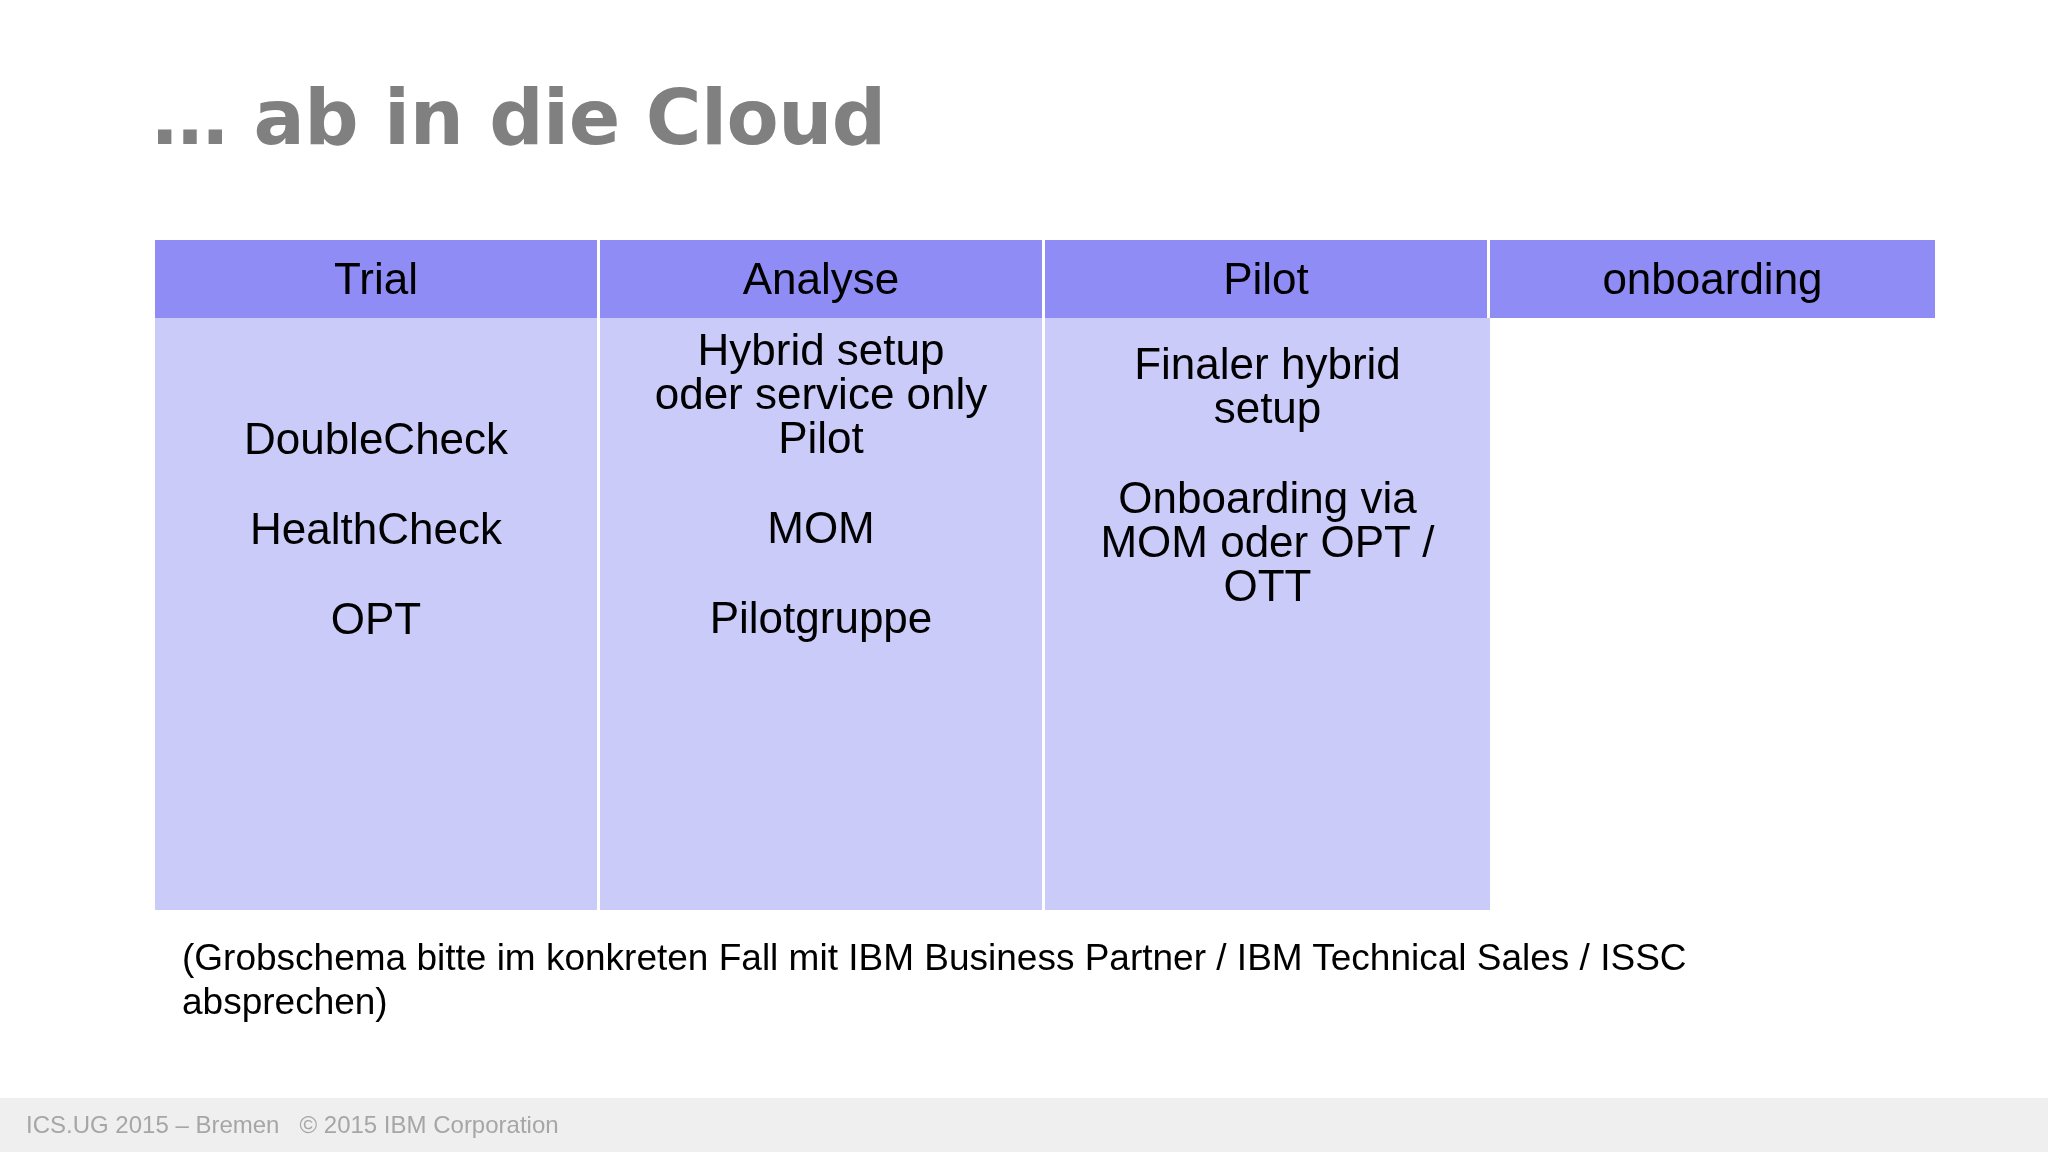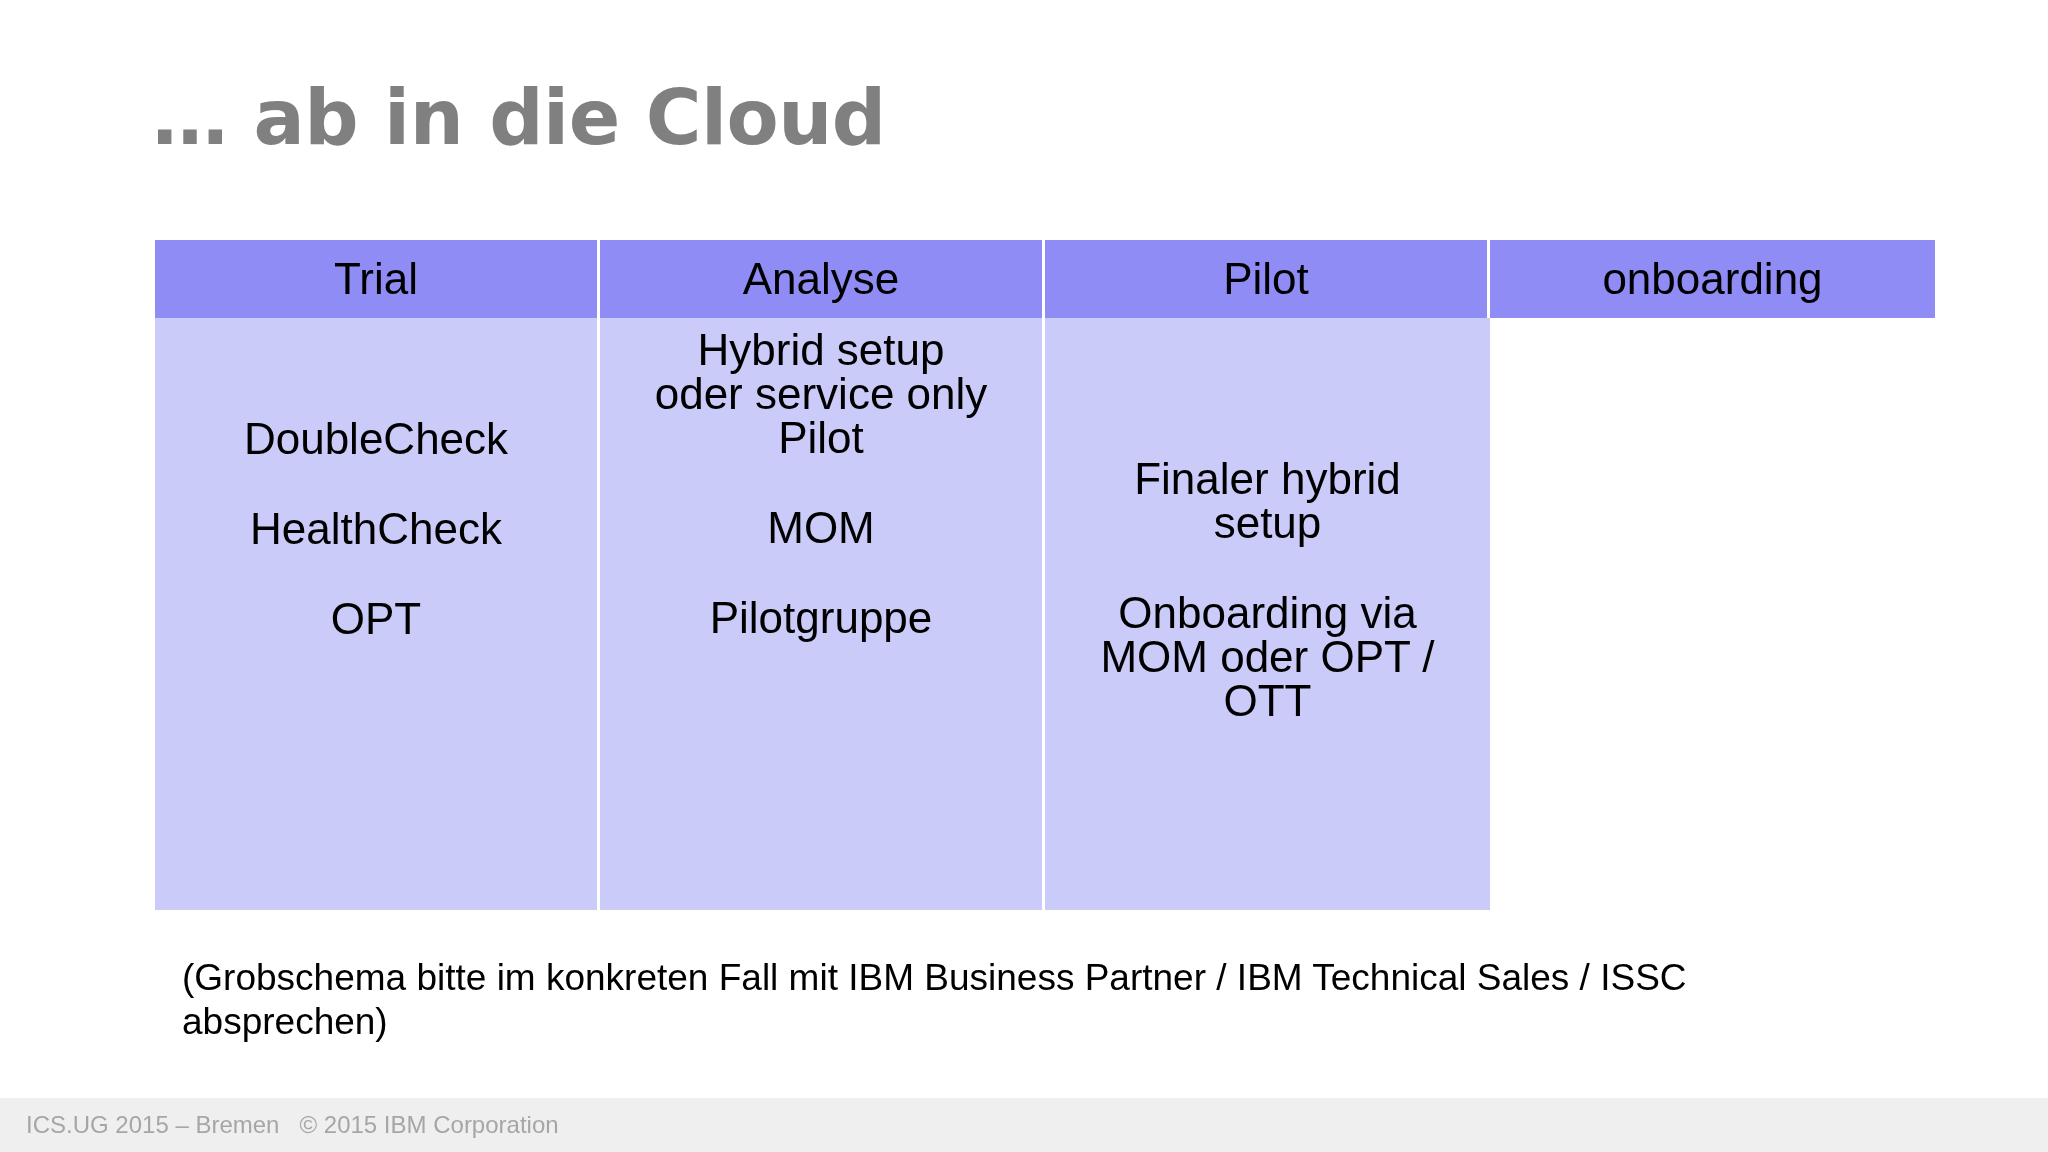--- a/index.html
+++ b/index.html
@@ -80,35 +80,35 @@
   
   .col-1 { flex: 0 0 445px; }
   .col-2 { flex: 0 0 445px; }
   .col-3 { flex: 0 0 445px; }
   .col-4 { flex: 0 0 445px; }
 
   
   .td-col-1 { justify-content: center; }
   .td-col-2 { justify-content: flex-start; padding-top: 99px; }
   .td-col-3 { justify-content: flex-start; }
-  .td-col-4 { justify-content: center; padding-top: 12px; }
+  .td-col-4 { justify-content: flex-start; padding-top: 24px; }
 
   .cell-block {
     display: block;
     white-space: pre-line;
     width: 100%;
   }
   .cell-gap-sm { height: 46px; }
   .cell-gap-lg { height: 62px; }
 
   
   .footnote {
     position: absolute;
     left: 182px;
-    top: 956px;
+    top: 936px;
     width: 1720px;
     font-size: 37px;
     line-height: 1.18;
     color: #000000;
     font-family: "Liberation Sans", sans-serif;
   }
 
   
   .footer-bar {
     position: absolute;

